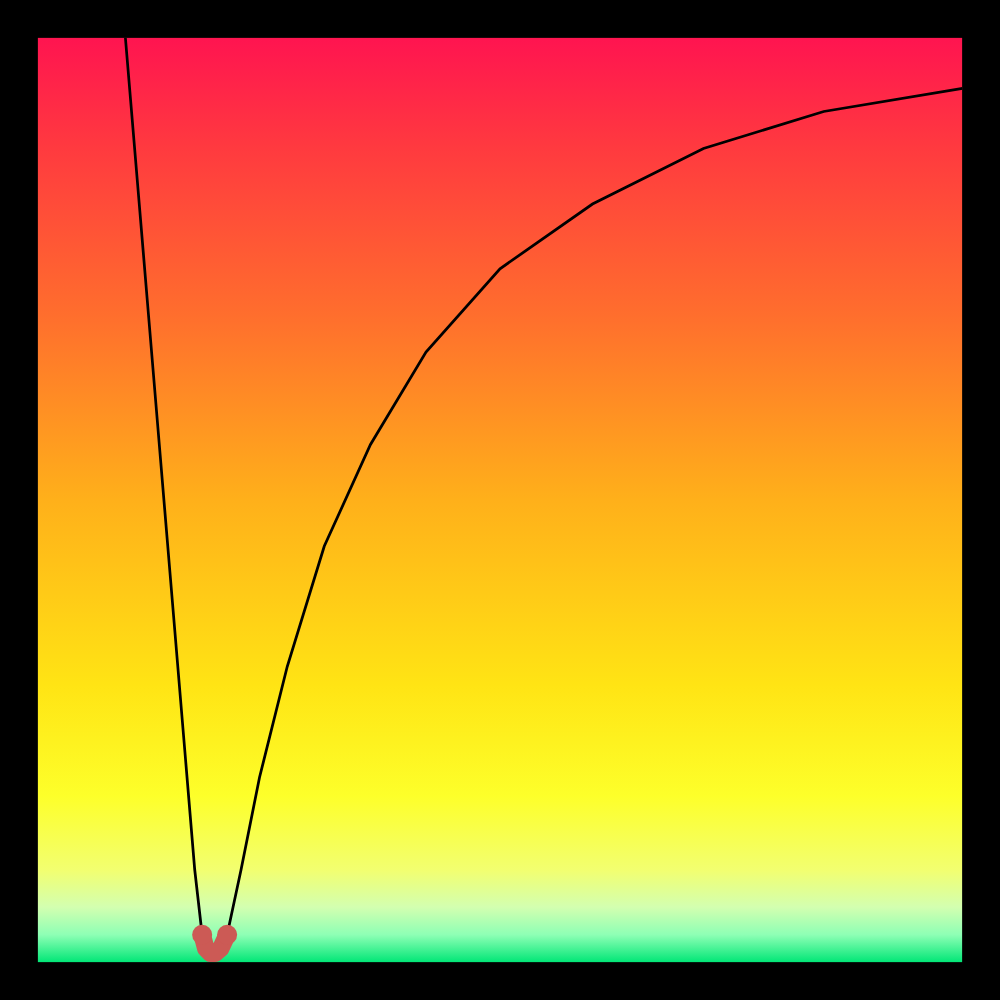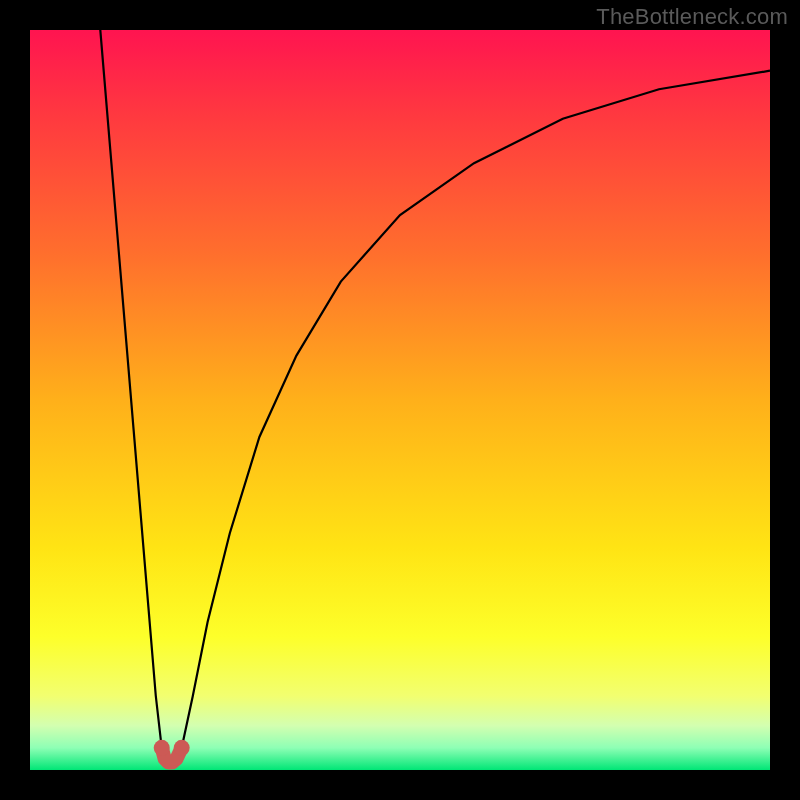--- a/index.html
+++ b/index.html
@@ -36,21 +36,20 @@
     letter-spacing: 0.2px;
     z-index: 5;
   }
   svg { display: block; }
 </style>
 </head>
 <body>
 
 <div class="frame">
 
-  <div class="watermark">TheBottleneck.com</div>
 
   <div class="plot-area">
     <svg id="chart-svg" width="740" height="740" viewBox="0 0 740 740">
       <defs>
         <linearGradient id="bg-grad" x1="0" y1="0" x2="0" y2="1">
             <stop offset="0%" stop-color="#ff1450"></stop>
             <stop offset="12%" stop-color="#ff3a3f"></stop>
             <stop offset="30%" stop-color="#ff6e2d"></stop>
             <stop offset="50%" stop-color="#ffb01a"></stop>
             <stop offset="70%" stop-color="#ffe414"></stop>

